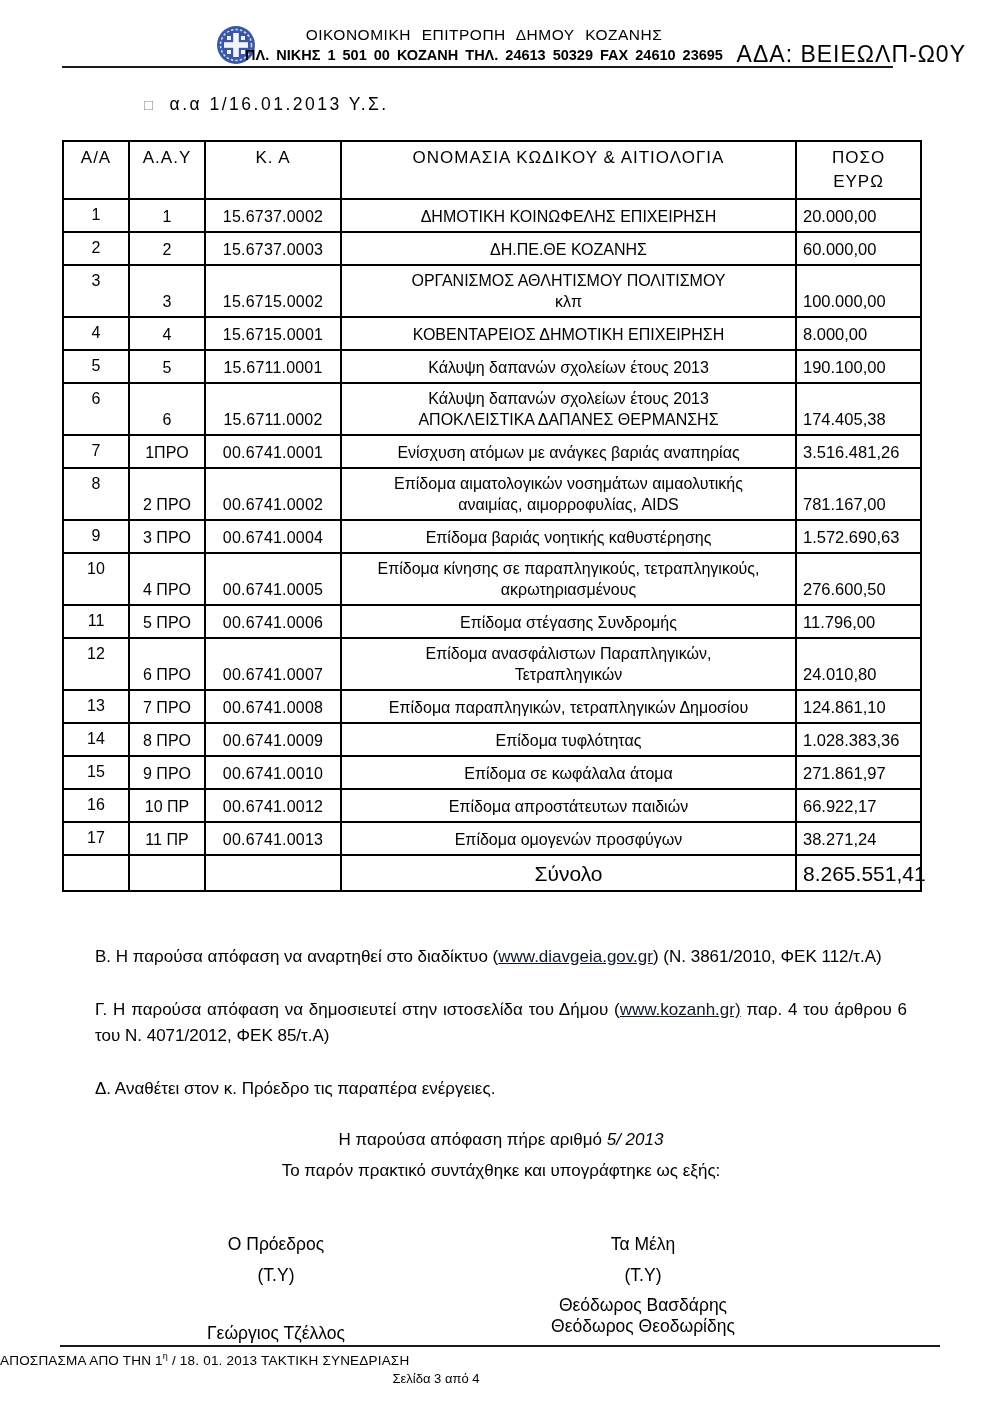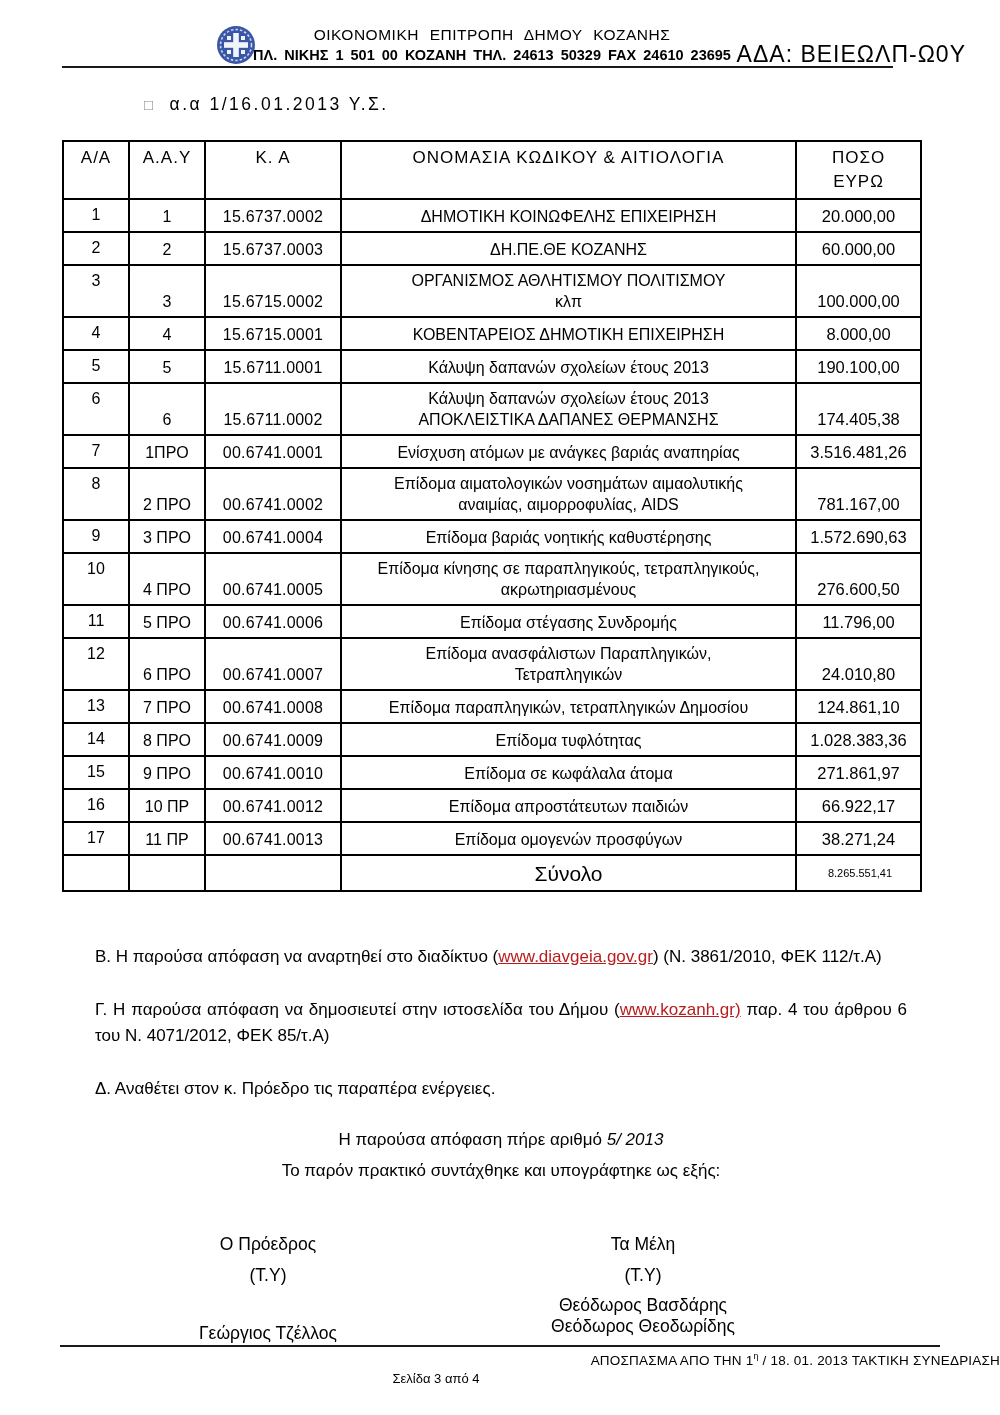--- a/index.html
+++ b/index.html
@@ -12,21 +12,21 @@
     overflow:hidden;
   }
   .page { position:absolute; inset:0; }
 
   
   .logo {
     position:absolute; left:216px; top:25px;
     width:40px; height:40px;
   }
   .org-block {
-    position:absolute; left:232px; top:24px; width:520px;
+    position:absolute; left:224px; top:24px; width:520px;
     text-align:center; line-height:21px;
   }
   .org-line1 { font-size:15.5px; letter-spacing:0.5px; word-spacing:6px; }
   .org-line2 { font-size:14.5px; word-spacing:3px;font-weight:bold; }
   .ada {
     position:absolute; right:34px; top:14px;
     font-size:23px; letter-spacing:1px;margin-top:27px;
   }
   .header-rule {
     position:absolute; left:62px; top:66px; width:831px;
@@ -56,59 +56,59 @@
   thead th {
     height:56px; vertical-align:top; text-align:center;
     font-size:17px; letter-spacing:1px; padding-top:8px;
     white-space:pre-line; line-height:24px;border-radius:17px;
   }
   tbody td { height:33px; font-size:16px; line-height:21px; }
   td.c-aa   { text-align:center; vertical-align:top; }
   td.c-aay  { text-align:center; vertical-align:bottom; }
   td.c-ka   { text-align:center; vertical-align:bottom; letter-spacing:0.2px; }
   td.c-desc { text-align:center; vertical-align:bottom; white-space:pre-line; }
-  td.c-amt  { text-align:center; vertical-align:bottom; font-size:16.5px; }
+  td.c-amt  { text-align:left; vertical-align:bottom; font-size:16.5px; }
   tr.total-row td { height:36px; vertical-align:middle; }
   tr.total-row td.c-desc { font-size:21px; }
-  tr.total-row td.c-amt { font-size:11px; padding-right:3px; }
+  tr.total-row td.c-amt { font-size:21px; padding-right:3px; }
 
   
   .paras {
     position:absolute; left:95px; top:944px; width:812px;
     font-size:17px; line-height:26px;
   }
   .para { text-align:justify; margin-bottom:27px; }
   .para-d { text-align:left; margin-bottom:25px; }
-  a.doclink { color:#b91c1c; text-decoration:underline; cursor:pointer; }
+  a.doclink { color:#0f172a; text-decoration:underline; cursor:pointer; }
   .center-line { text-align:center; margin-bottom:5px; }
   .italic { font-style:italic; }
 
   
   .sig-left {
-    position:absolute; left:148px; top:1234px; width:240px;
+    position:absolute; left:156px; top:1234px; width:240px;
     text-align:center; font-size:17.5px;
   }
   .sig-right {
     position:absolute; left:478px; top:1234px; width:330px;
     text-align:center; font-size:17.5px;
   }
   .sig-left .ty   { margin-top:10px; }
   .sig-left .name { margin-top:37px; }
   .sig-right .ty  { margin-top:10px; }
   .sig-right .name1 { margin-top:9px; }
   .sig-right .name2 { margin-top:0; }
 
   
   .footer-rule {
     position:absolute; left:60px; top:1345px; width:880px;
     border-top:2px solid #1a1a1a;
   }
   .footer-line1 {
     position:absolute; left:0; top:1351px; width:1000px;
-    text-align:right; font-size:13.5px; letter-spacing:0.2px;
+    text-align:left; font-size:13.5px; letter-spacing:0.2px;
   }
   .footer-line1 sup { font-size:9px; }
   .footer-line2 {
     position:absolute; left:0; top:1371px; width:872px;
     text-align:center; font-size:13px;
   }
 </style>
 </head>
 <body>
 

